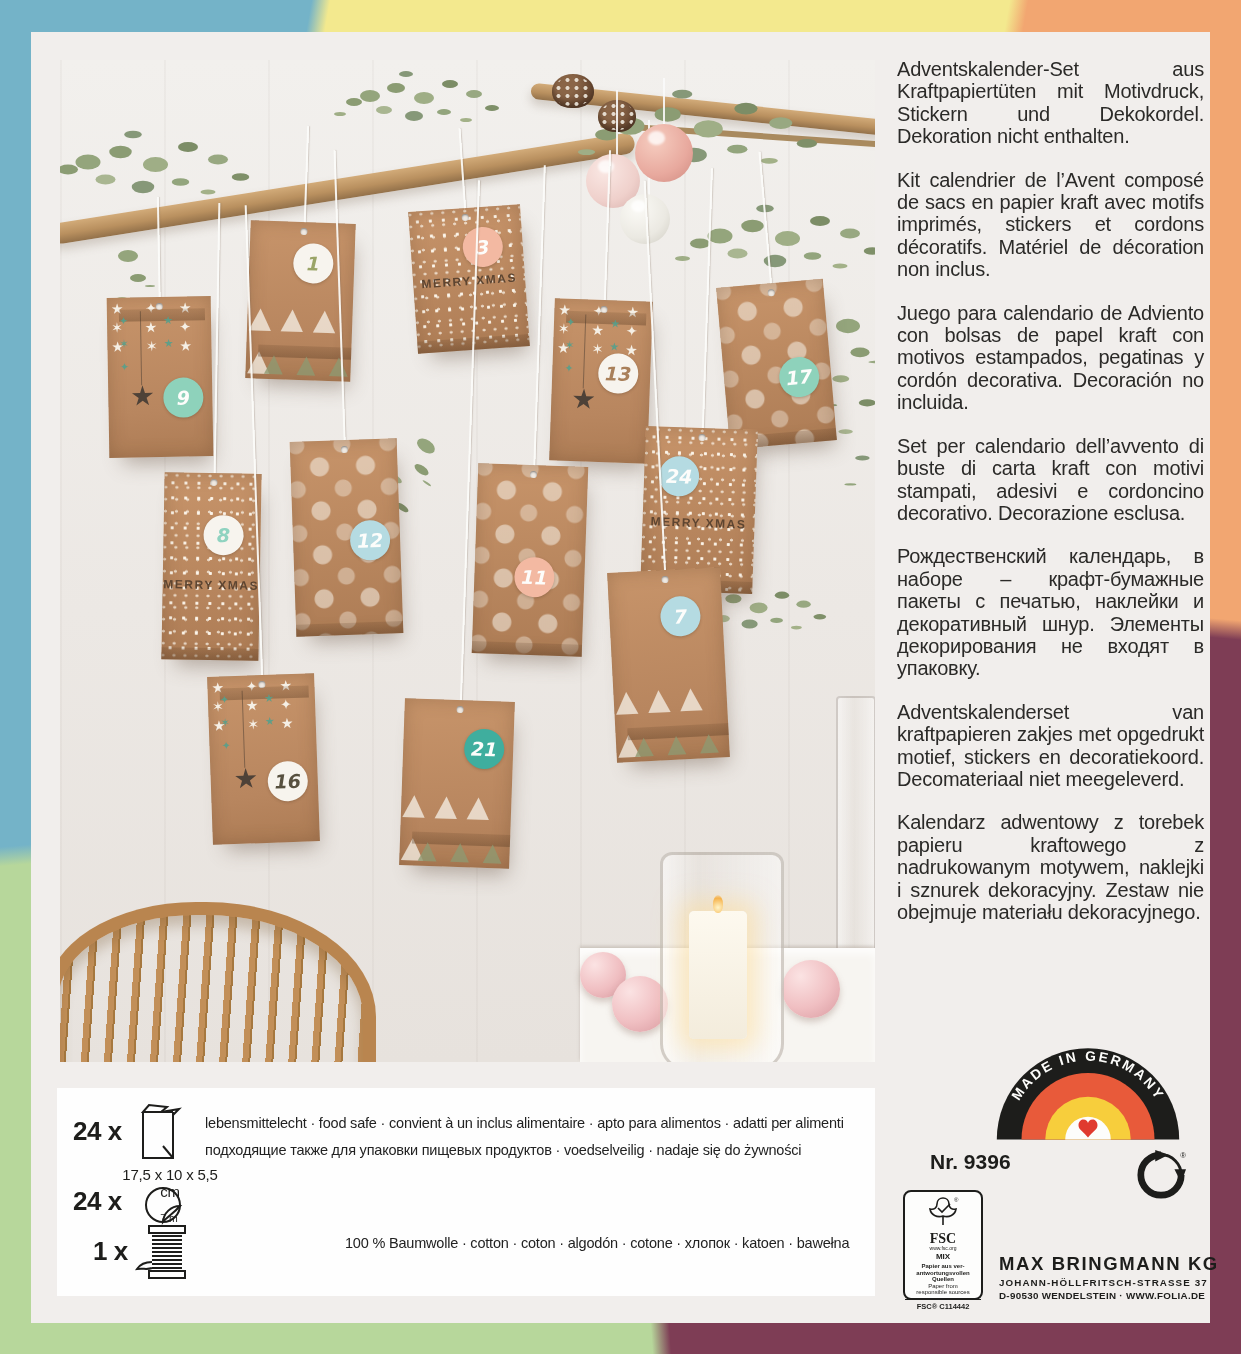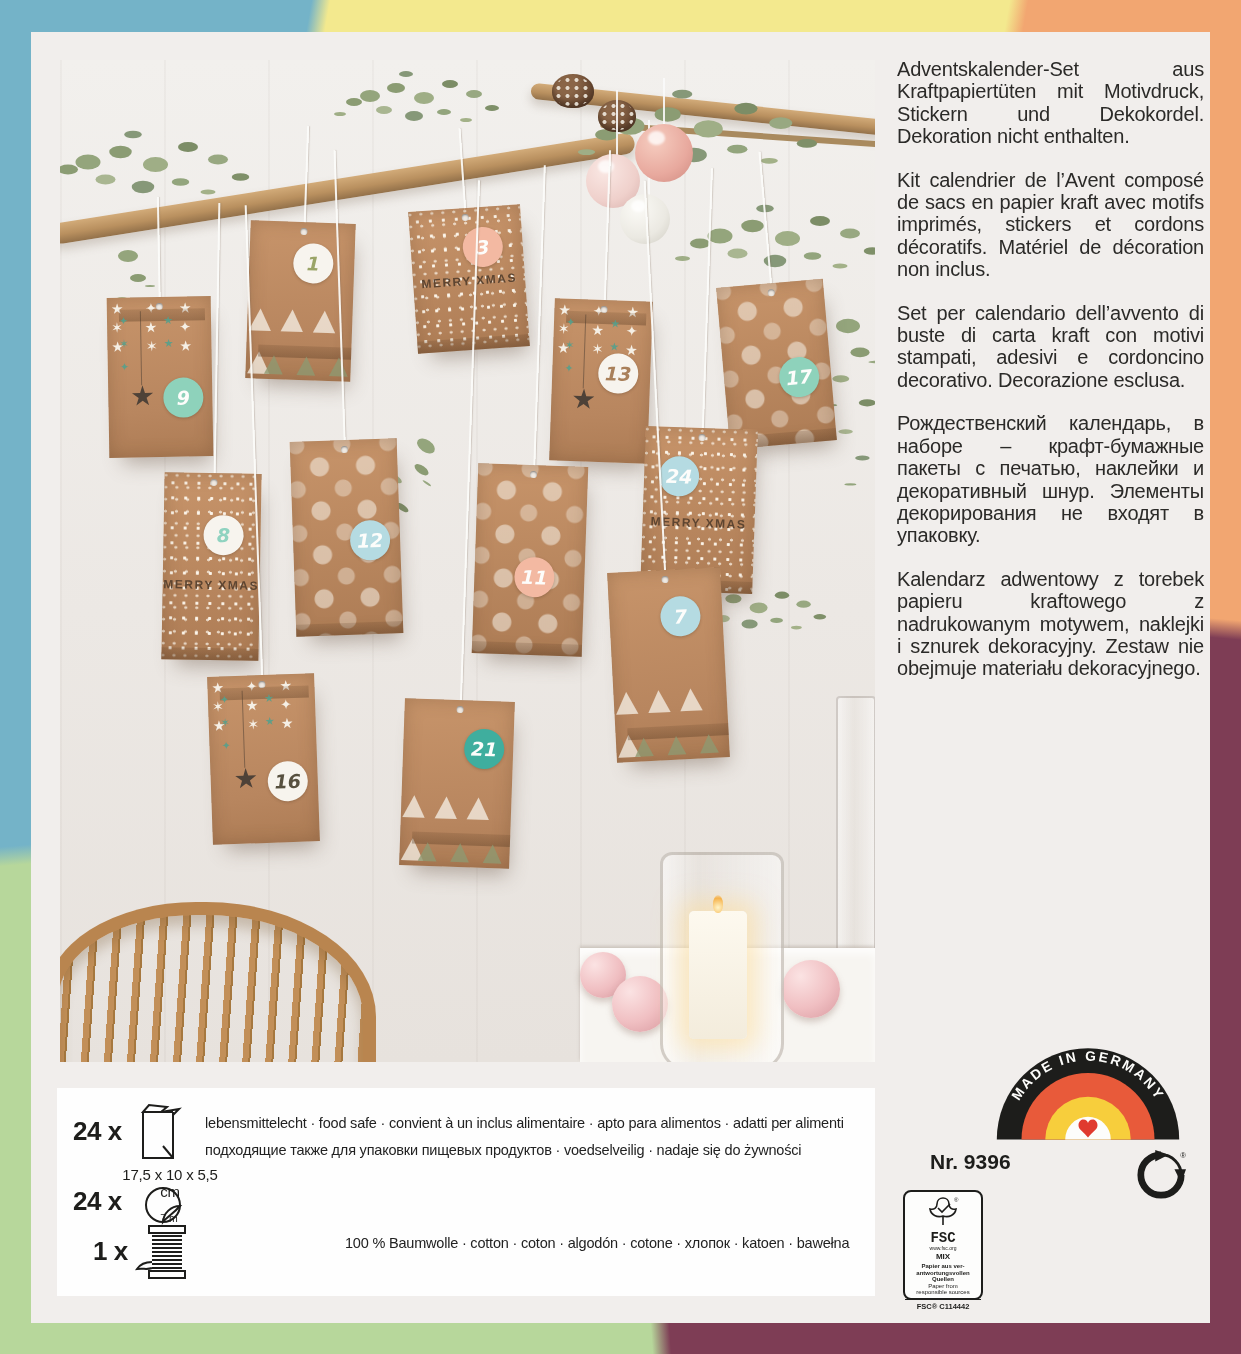--- a/index.html
+++ b/index.html
@@ -119,21 +119,21 @@
   .dim{position:absolute;font-size:15px;letter-spacing:-.2px;}
   .spectext{position:absolute;font-size:14.5px;line-height:27px;letter-spacing:-.2px;color:#222;}
   .unit{position:absolute;font-size:10.5px;text-align:center;}
 
   
   .mig{left:993px;top:1044px;width:190px;height:96px;}
   .itemno{left:930px;top:1150px;font-weight:700;font-size:21px;}
   .gdot{left:1136px;top:1150px;width:50px;height:50px;}
   .fscbox{left:903px;top:1190px;width:76px;height:106px;border:2px solid #1d1d1b;border-radius:8px;
     background:#fdfdfc;text-align:center;}
-  .fscbox .t1{font-family:Liberation Mono, monospace;font-weight:700;font-size:14px;line-height:13px;}
+  .fscbox .t1{font-family:Liberation Serif, serif;font-weight:700;font-size:14px;line-height:13px;}
   .fscbox .t2{font-size:5px;line-height:6px;}
   .fscbox .t3{font-weight:700;font-size:8px;line-height:12px;}
   .fscbox .t4{font-size:6px;line-height:6.5px;white-space:pre-line;font-weight:700;}
   .fscbox .t5{font-size:6px;line-height:6.5px;white-space:pre-line;}
   .fscbox .t6{font-weight:700;font-size:7.5px;line-height:14px;border-top:1px solid #1d1d1b;margin-top:3px;}
   .bcwrap{left:995px;top:1186px;width:200px;height:64px;background:#fff;}
   .bars{position:absolute;left:8px;top:5px;width:184px;height:38px;background:
     repeating-linear-gradient(90deg,#15130f 0 2px,rgba(0,0,0,0) 2px 5px),
     repeating-linear-gradient(90deg,#15130f 0 1px,rgba(0,0,0,0) 1px 7px),
     repeating-linear-gradient(90deg,rgba(0,0,0,0) 0 3px,#15130f 3px 4px,rgba(0,0,0,0) 4px 11px);}
@@ -254,22 +254,24 @@
     <div class="abs hurr">
       <div class="candle">
           <div class="flame"></div>
         </div>
     </div>
   </div>
 
   <div class="abs desc">
     <p>Adventskalender-Set aus Kraftpapiertüten mit Motivdruck, Stickern und Dekokordel. Dekoration nicht enthalten.</p>
     <p>Kit calendrier de l’Avent composé de sacs en papier kraft avec motifs imprimés, stickers et cordons décoratifs. Matériel de décoration non inclus.</p>
+    <p>Juego para calendario de Adviento con bolsas de papel kraft con motivos estampados, pegatinas y cordón decorativa. Decoración no incluida.</p>
     <p>Set per calendario dell’avvento di buste di carta kraft con motivi stampati, adesivi e cordoncino decorativo. Decorazione esclusa.</p>
     <p>Рождественский календарь, в наборе – крафт-бумажные пакеты с печатью, наклейки и декоративный шнур. Элементы декорирования не входят в упаковку.</p>
+    <p>Adventskalenderset van kraftpapieren zakjes met opgedrukt motief, stickers en decoratiekoord. Decomateriaal niet meegeleverd.</p>
     <p>Kalendarz adwentowy z torebek papieru kraftowego z nadrukowanym motywem, naklejki i sznurek dekoracyjny. Zestaw nie obejmuje materiału dekoracyjnego.</p>
   </div>
 
   <div class="abs panel">
 
     <span class="qty" style="left:16px;top:28px">24 x</span>
     <svg class="specicon" style="left:80px;top:12px" width="46" height="64" viewBox="0 0 46 64">
       <g fill="none" stroke="#1d1d1b" stroke-width="2">
         <path d="M6,12 L6,58 L36,58 L36,12"></path>
         <path d="M6,12 L12,5 L30,7 L24,12 Z"></path>
@@ -338,14 +340,19 @@
     <div class="t3">MIX</div>
     <div class="t4">Papier aus ver-
 antwortungsvollen
 Quellen</div>
     <div class="t5">Paper from
 responsible sources</div>
     <div class="t6">FSC® C114442</div>
   </div>
 
 
+  <div class="abs maker">
+    <div class="m1">MAX BRINGMANN KG</div>
+    <div class="m2">JOHANN-HÖLLFRITSCH-STRASSE 37</div>
+    <div class="m3">D-90530 WENDELSTEIN · WWW.FOLIA.DE</div>
+  </div>
 
 </div>
 
 </body></html>

